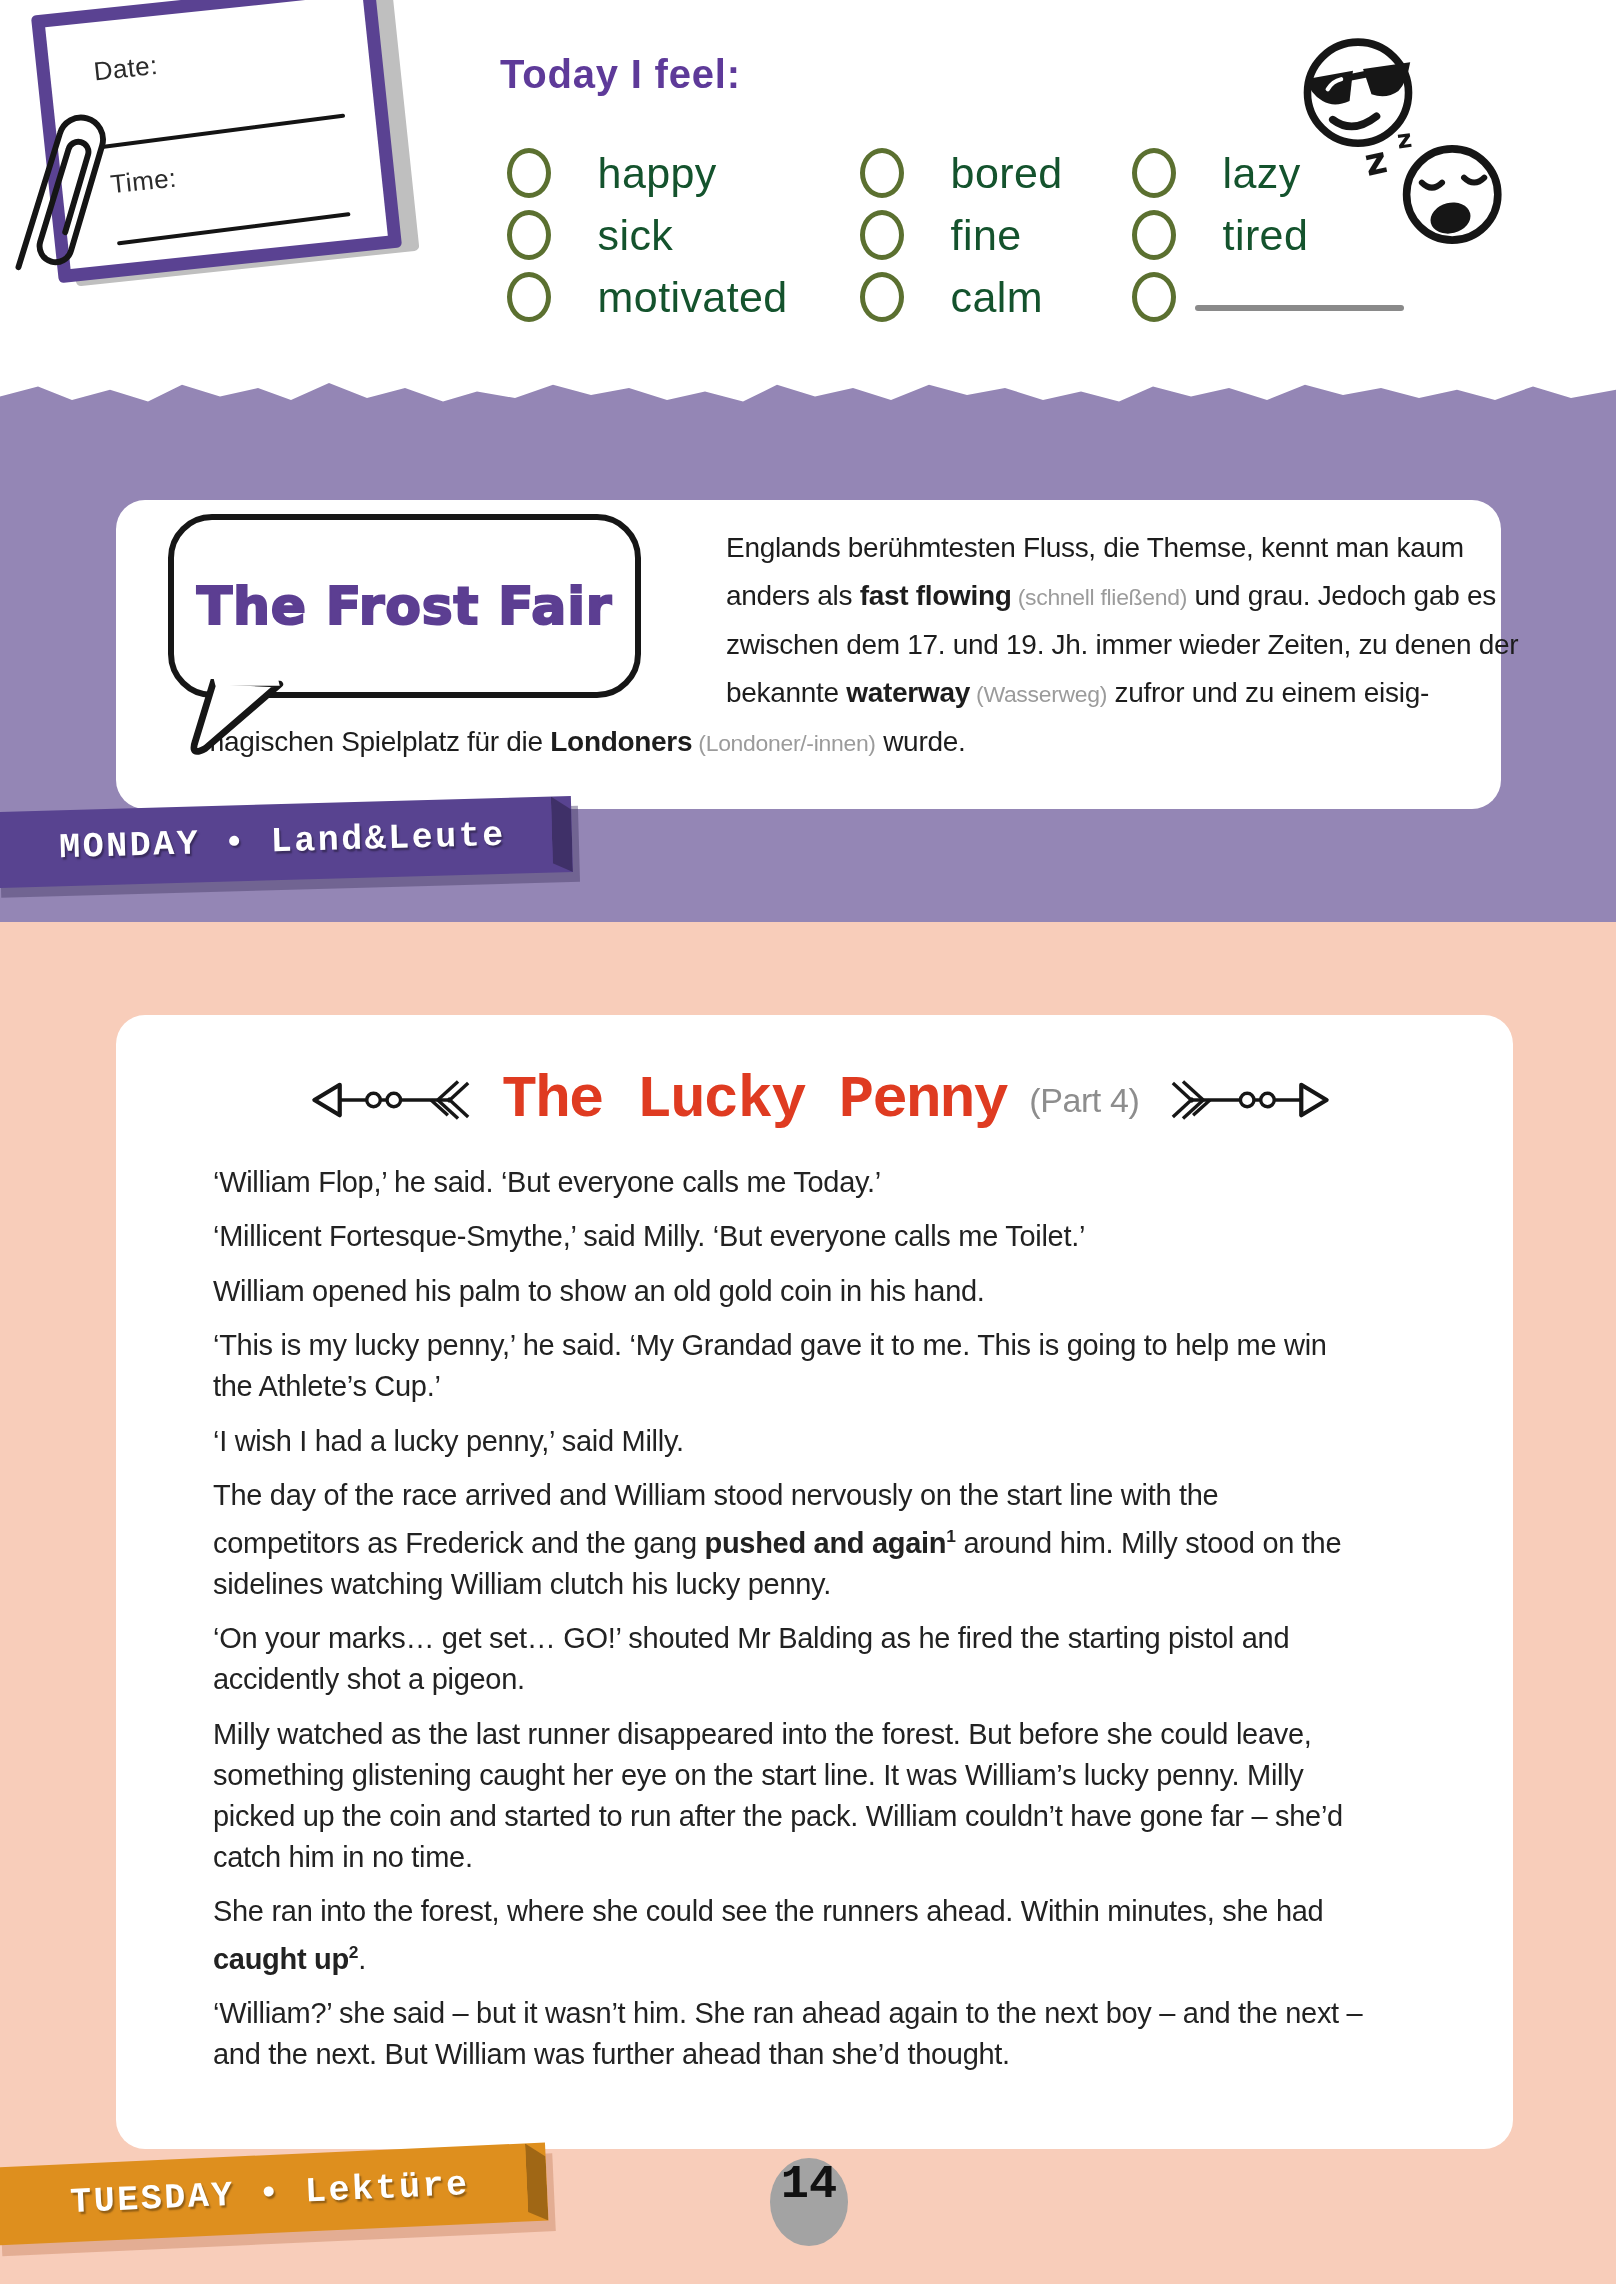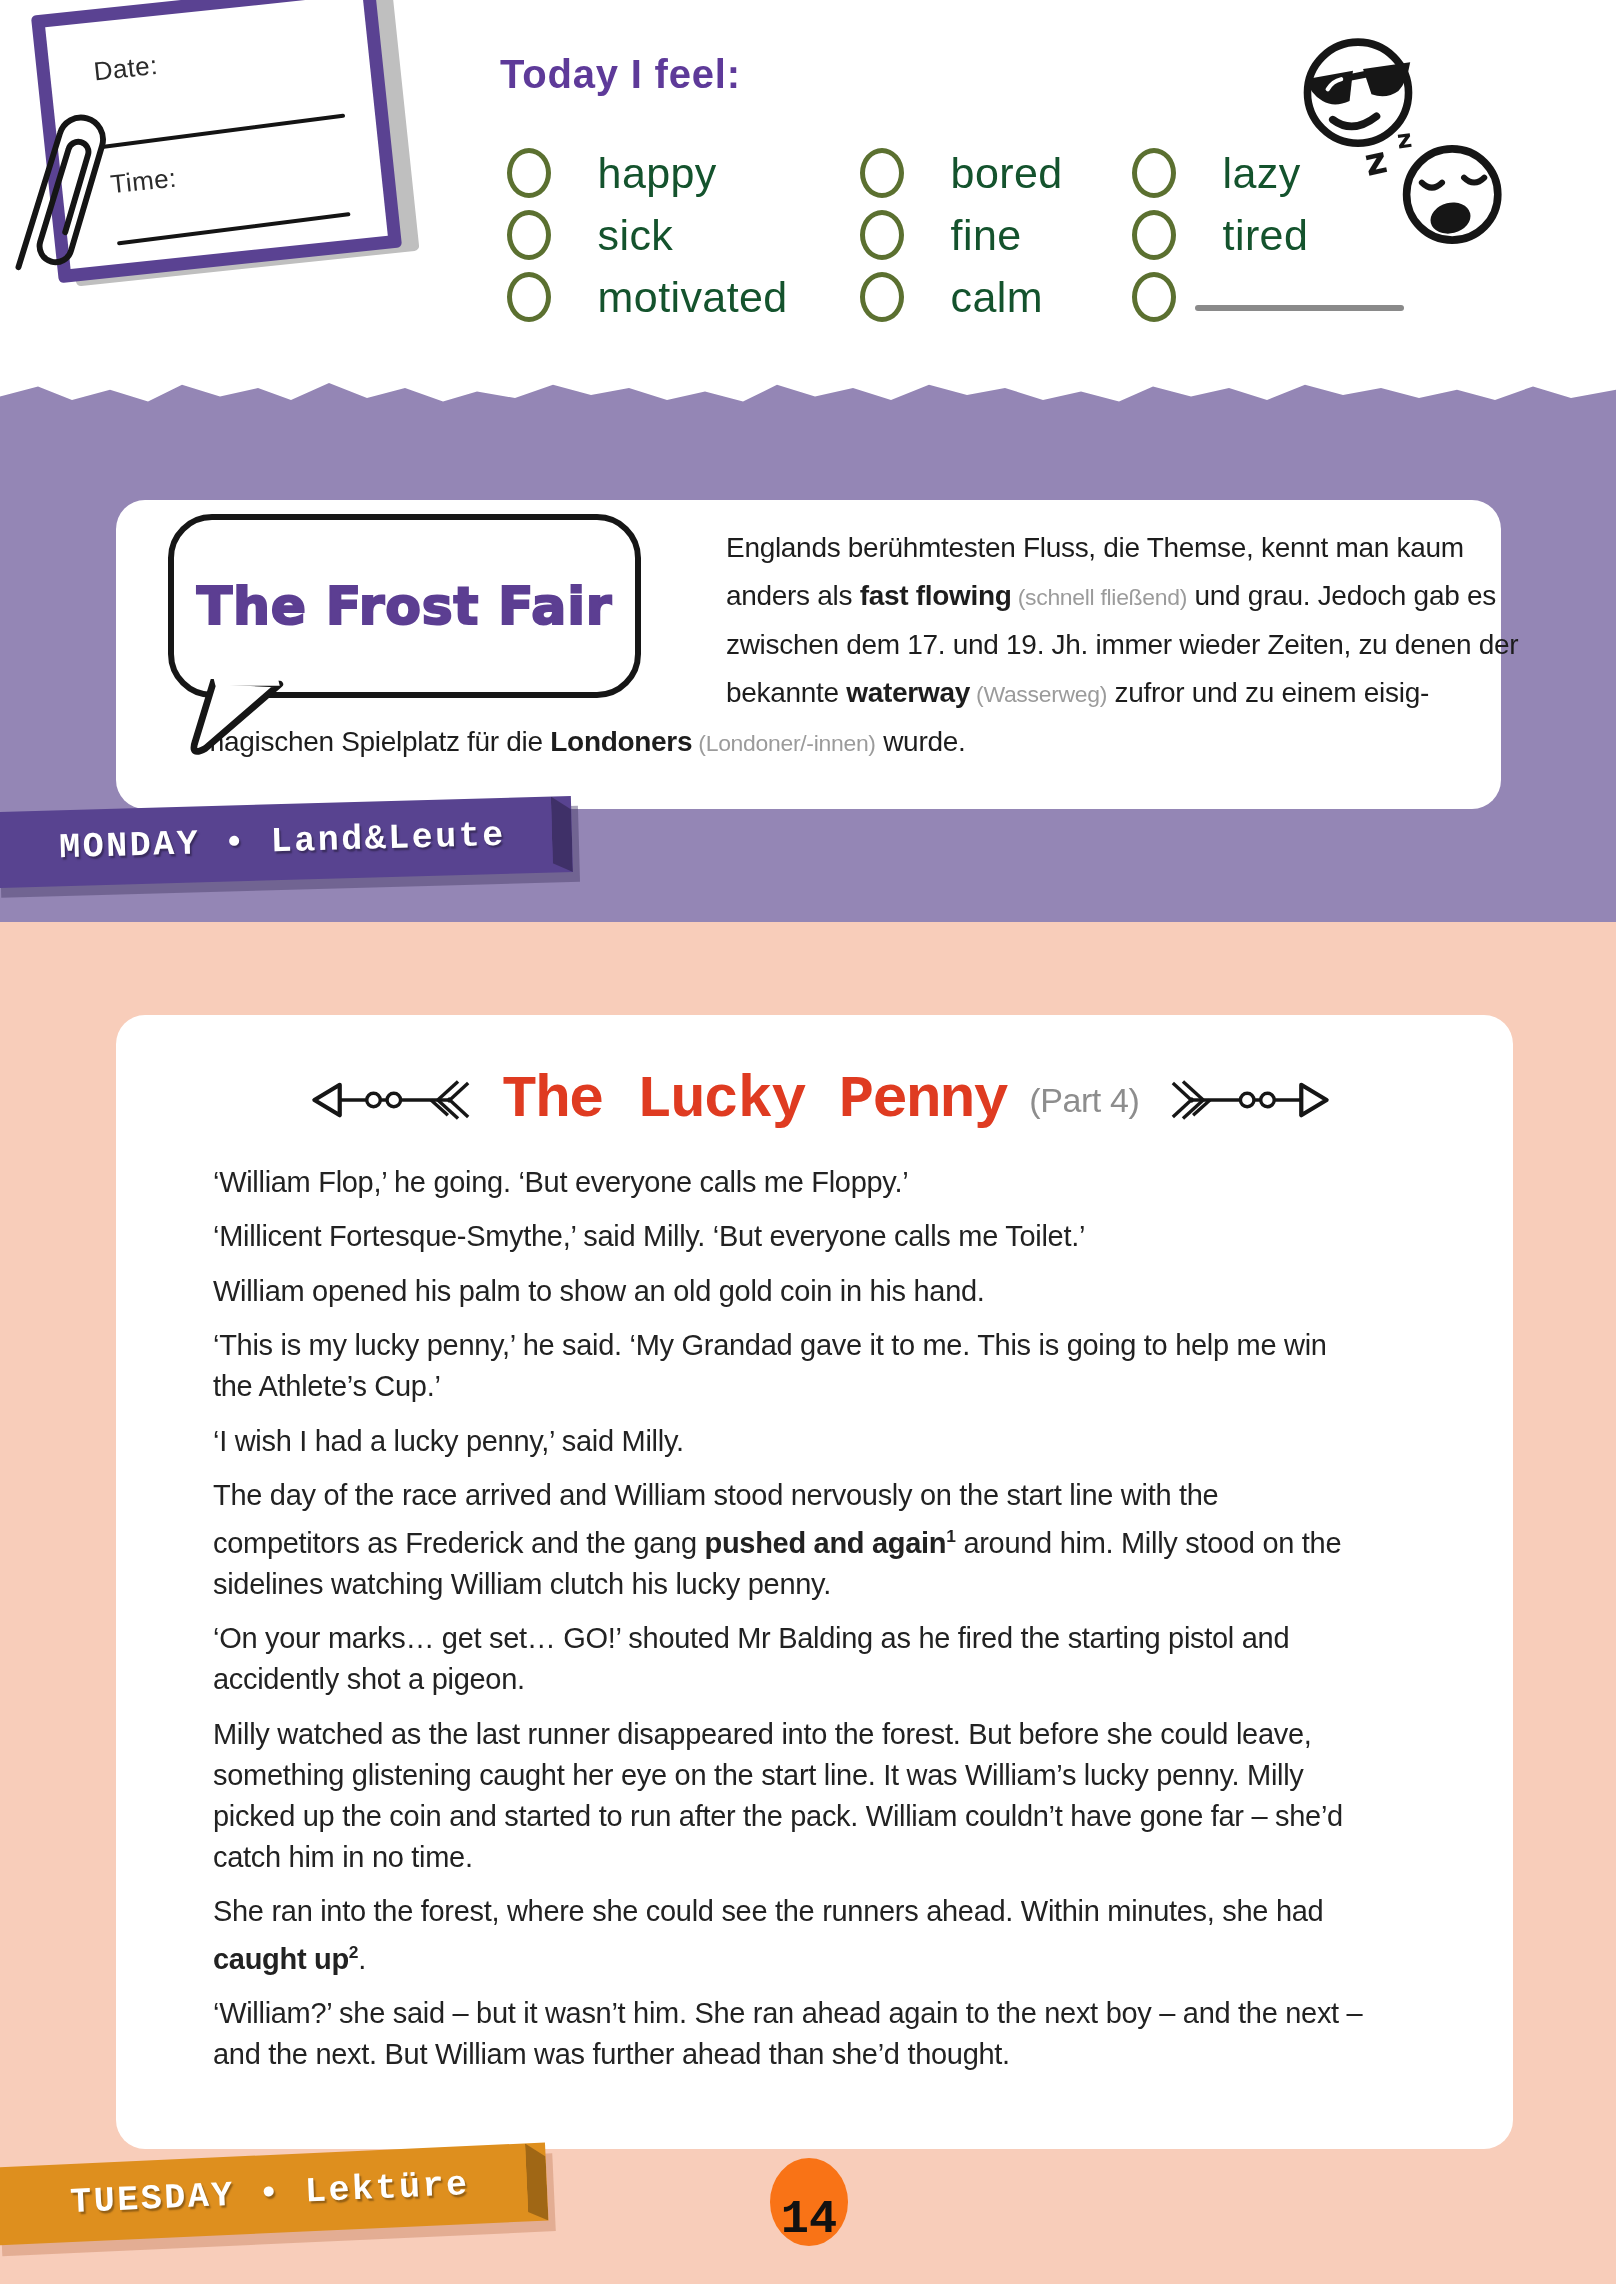--- a/index.html
+++ b/index.html
@@ -71,22 +71,22 @@
 
   .story-titlerow{display:flex;align-items:center;justify-content:center;gap:22px;
                   margin-top:47px;height:76px;}
   .story-title{font-family:"Liberation Mono",monospace;font-weight:bold;font-size:59px;
                color:#df3b21;letter-spacing:-1.7px;white-space:nowrap;}
   .story-part{font-size:34px;color:#8d8d8d;letter-spacing:-0.4px;white-space:nowrap;}
   .story{margin:23.6px 144px 0 85px;font-size:29px;line-height:41px;color:#222;
          letter-spacing:-0.3px;}
   .story p{margin:0 0 13.5px 0;}
 
-  .page-oval{position:absolute;left:770px;top:2158px;width:78px;height:88px;background:#f97316;
-             border-radius:50%;display:flex;align-items:flex-end;justify-content:center;z-index:6;}
+  .page-oval{position:absolute;left:770px;top:2158px;width:78px;height:88px;background:#a3a3a3;
+             border-radius:50%;display:flex;align-items:flex-start;justify-content:center;z-index:6;}
   .page-num{font-family:"Liberation Mono",monospace;font-weight:bold;font-size:47px;color:#111;}
 
   svg{display:block;}
 </style>
 </head>
 <body>
 
 <div id="page">
 
   <div class="note">
@@ -214,21 +214,21 @@
           <line x1="14" y1="46" x2="38" y2="24" stroke="#161616" stroke-width="4"></line>
           <line x1="26" y1="48" x2="50" y2="26" stroke="#161616" stroke-width="4"></line>
           <line x1="38" y1="44" x2="58" y2="26" stroke="#161616" stroke-width="4"></line>
           <circle cx="102" cy="26" r="8" fill="#fff" stroke="#161616" stroke-width="4"></circle>
           <circle cx="126" cy="26" r="8" fill="#fff" stroke="#161616" stroke-width="4"></circle>
           <path d="M166 8 L196 26 L166 44 Z" fill="#fff" stroke="#161616" stroke-width="5" stroke-linejoin="round"></path>
         </svg>
       </span>
     </div>
     <div class="story">
-      <p><span>‘William Flop,’ he going. ‘But everyone calls me Floppy.’</span></p>
+      <p><span>‘William Flop,’ he said. ‘But everyone calls me Today.’</span></p>
       <p><span>‘Millicent Fortesque-Smythe,’ said Milly. ‘But everyone calls me Toilet.’</span></p>
       <p><span>William opened his palm to show an old gold coin in his hand.</span></p>
       <p><span>‘This is my lucky penny,’ he said. ‘My Grandad gave it to me. This is going to help me win the Athlete’s Cup.’</span></p>
       <p><span>‘I wish I had a lucky penny,’ said Milly.</span></p>
       <p><span>The day of the race arrived and William stood nervously on the start line with the competitors as Frederick and the gang </span><span class="b">pushed and again</span><span class="s">1</span><span> around him. Milly stood on the sidelines watching William clutch his lucky penny.</span></p>
       <p><span>‘On your marks… get set… GO!’ shouted Mr Balding as he fired the starting pistol and accidently shot a pigeon.</span></p>
       <p><span>Milly watched as the last runner disappeared into the forest. But before she could leave, something glistening caught her eye on the start line. It was William’s lucky penny. Milly picked up the coin and started to run after the pack. William couldn’t have gone far – she’d catch him in no time.</span></p>
       <p><span>She ran into the forest, where she could see the runners ahead. Within minutes, she had </span><span class="b">caught up</span><span class="s">2</span><span>.</span></p>
       <p><span>‘William?’ she said – but it wasn’t him. She ran ahead again to the next boy – and the next – and the next. But William was further ahead than she’d thought.</span></p>
     </div>

